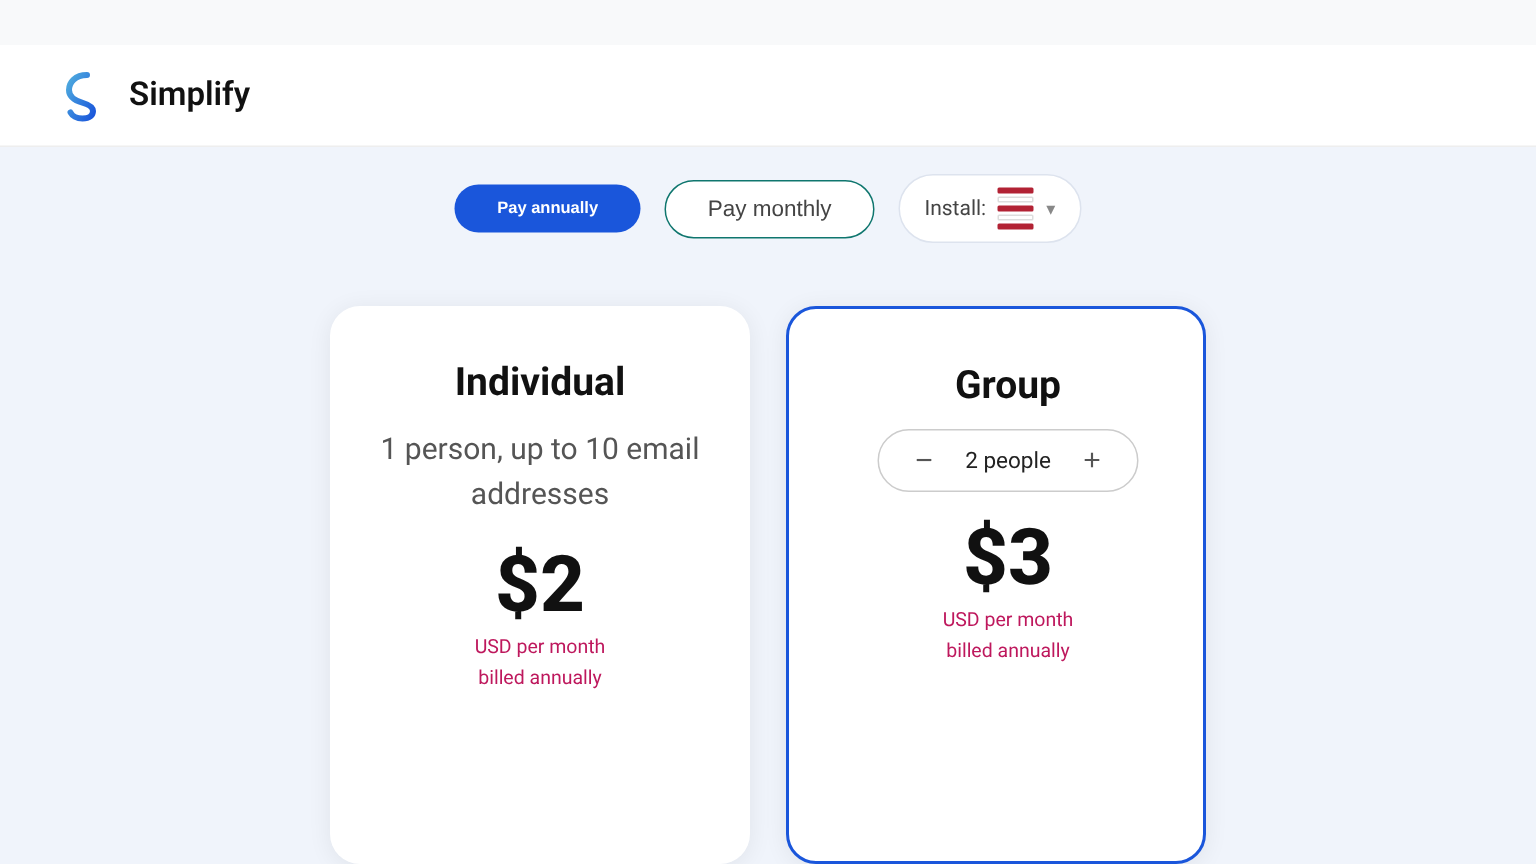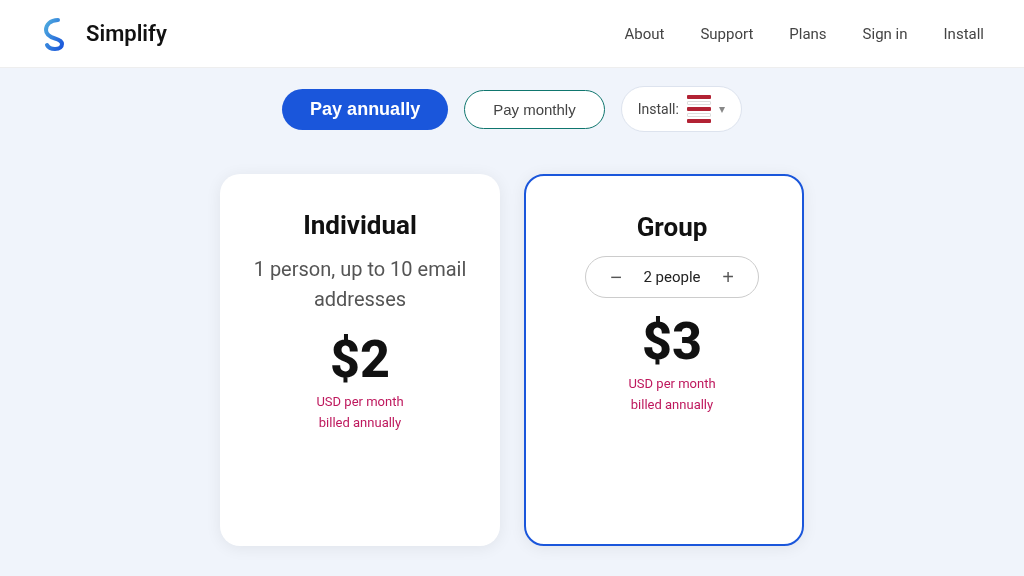--- a/index.html
+++ b/index.html
@@ -14,20 +14,21 @@
 
     
     .navbar {
       display: flex;
       align-items: center;
       justify-content: space-between;
       padding: 0 40px;
       height: 68px;
       background: #fff;
       border-bottom: 1px solid #eee;
+      margin-top: 30px;
     }
     .logo-area {
       display: flex;
       align-items: center;
       gap: 10px;
     }
     .logo-icon {
       width: 36px;
       height: 36px;
     }
@@ -55,21 +56,21 @@
       gap: 16px;
       padding: 18px 0 12px 0;
       background: #f0f4fb;
     }
     .btn-billing-active {
       background: #1a56db;
       color: #fff;
       border: none;
       border-radius: 50px;
       padding: 10px 28px;
-      font-size: 18px;
+      font-size: 11px;
       font-weight: 600;
       cursor: pointer;
     }
     .btn-billing-inactive {
       background: #fff;
       color: #444;
       border: 1px solid #0f766e;
       border-radius: 50px;
       padding: 10px 28px;
       font-size: 15px;
@@ -217,27 +218,20 @@
       <defs>
         <linearGradient id="logoGrad" x1="0%" y1="0%" x2="100%" y2="100%">
           <stop offset="0%" style="stop-color:#4facde;stop-opacity:1"></stop>
           <stop offset="100%" style="stop-color:#1a56db;stop-opacity:1"></stop>
         </linearGradient>
       </defs>
       <path d="M18 4 C10 4 6 9 6 14 C6 19 10 21 15 22.5 C20 24 22 25.5 22 28 C22 30.5 20 33 15 33 C11 33 8 31 7 29" stroke="url(#logoGrad)" stroke-width="4" fill="none" stroke-linecap="round"></path>
     </svg>
     <span class="logo-text">Simplify</span>
   </div>
-  <ul class="nav-links">
-    <li><a>About</a></li>
-    <li><a>Support</a></li>
-    <li><a>Plans</a></li>
-    <li><a>Sign in</a></li>
-    <li><a>Install</a></li>
-  </ul>
 </nav>
 
 <div class="main-content">
 
   <div class="billing-bar">
     <button class="btn-billing-active">Pay annually</button>
     <button class="btn-billing-inactive">Pay monthly</button>
     <div class="country-select">
       <span>Install:</span>
       <div class="flag">

